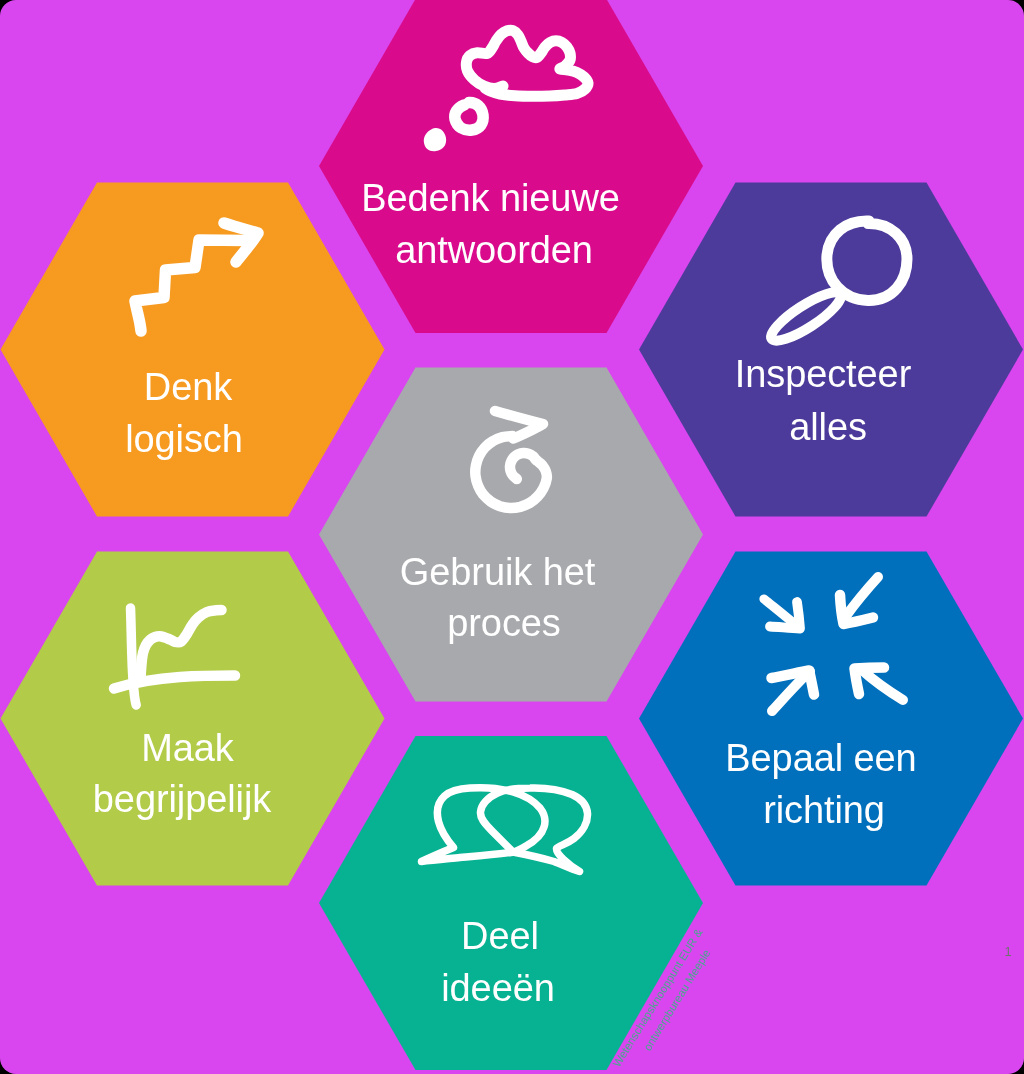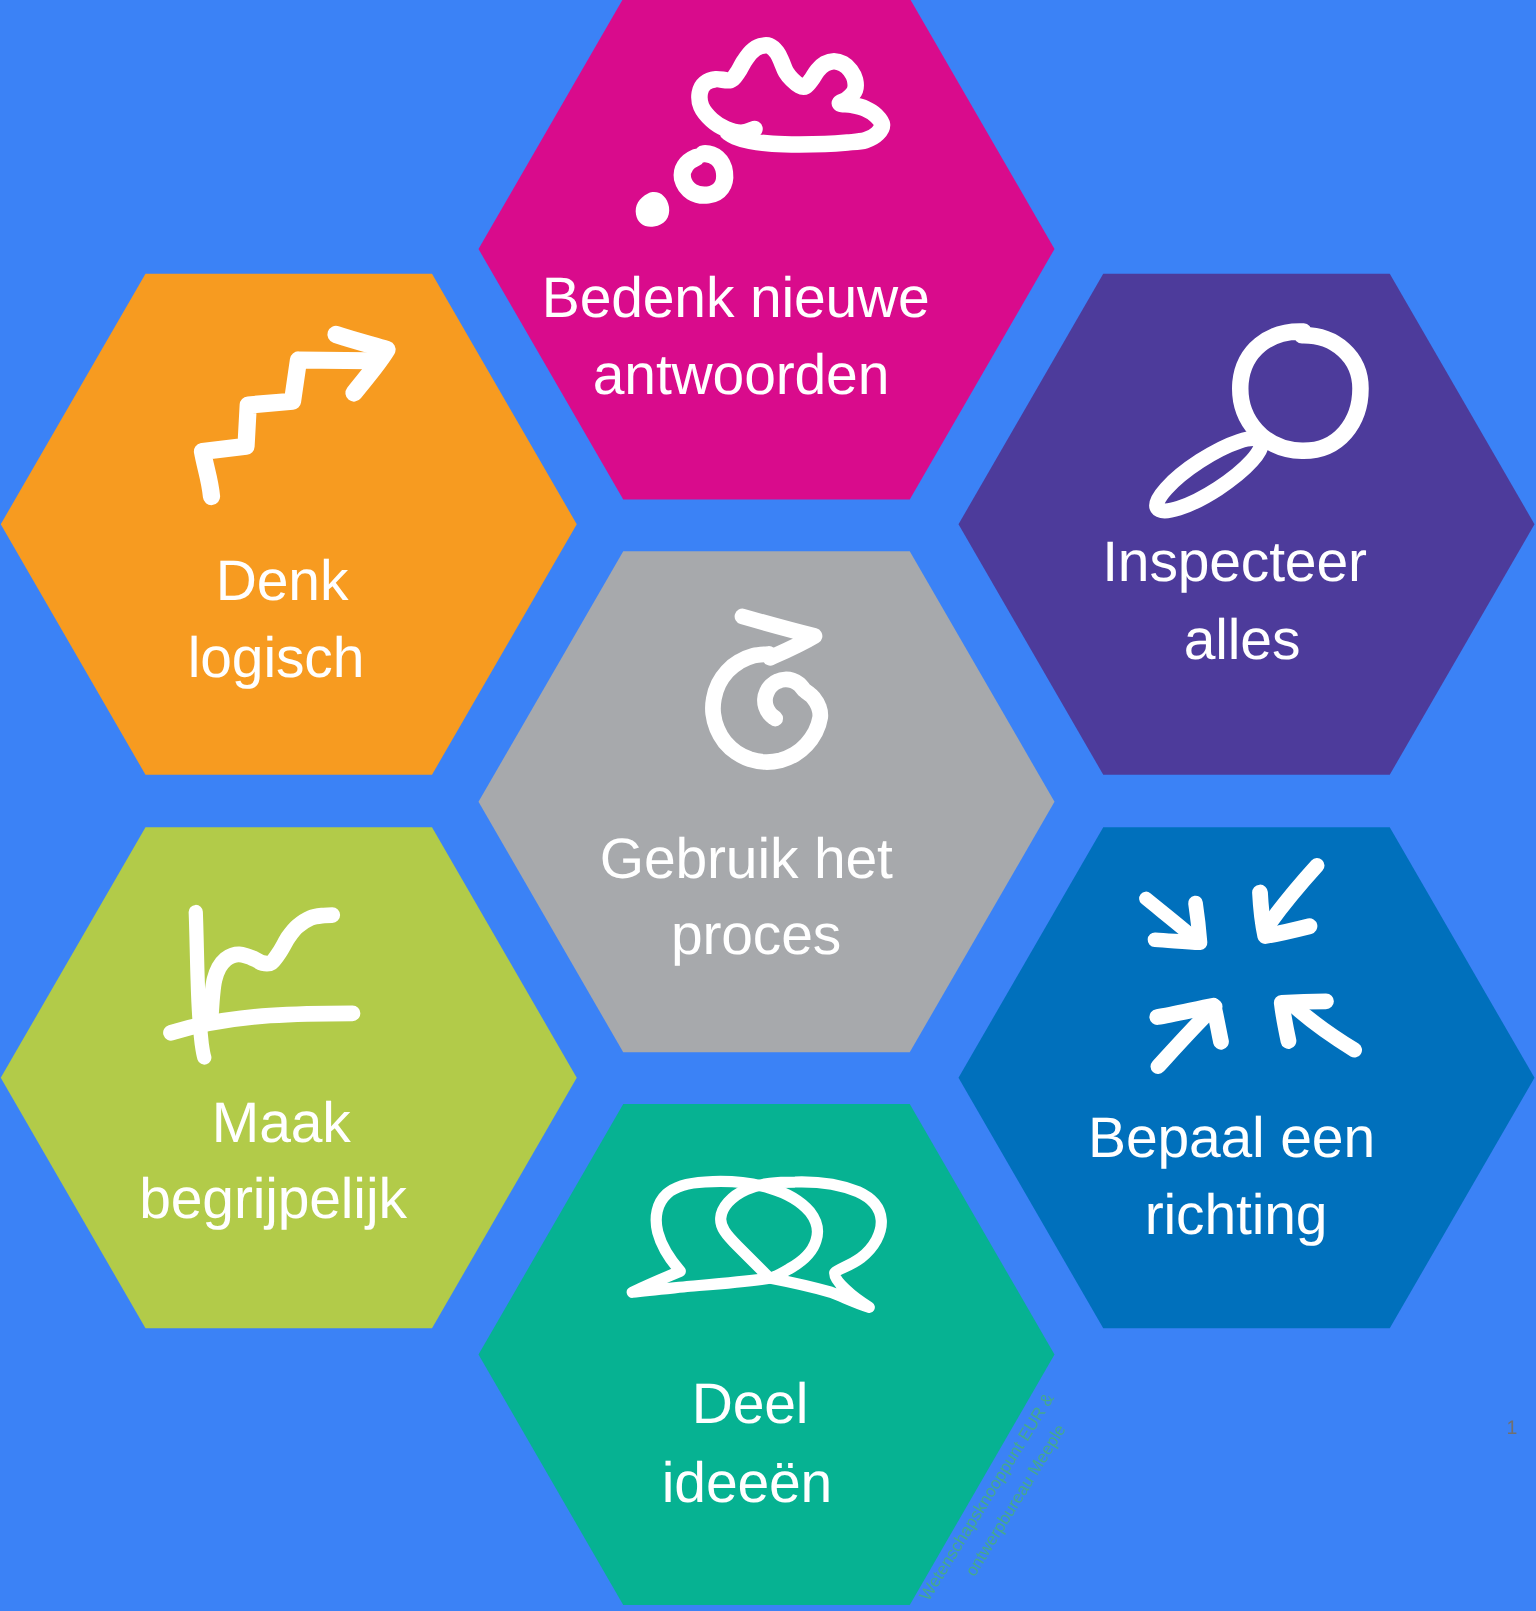--- a/index.html
+++ b/index.html
@@ -1,17 +1,17 @@
 <!DOCTYPE html>
 <html><head>
 <meta charset="utf-8">
 <title>Hexagon process diagram</title>
 <style>
   html,body{margin:0;padding:0;background:#000;}
-  #stage{position:relative;width:1024px;height:1074px;background:#3b82f6;overflow:hidden;}
+  #stage{position:relative;width:1024px;height:1074px;background:#d946ef;overflow:hidden;border-radius:16px;}
   svg.root{position:absolute;left:0;top:0;width:1024px;height:1074px;display:block;}
   .hexlabel{fill:#ffffff;font-size:38px;font-family:"Liberation Sans",sans-serif;
             text-anchor:middle;letter-spacing:-0.1px;}
   .credit{fill:#46a98c;font-size:11.4px;font-family:"Liberation Sans",sans-serif;}
   .pageno{fill:#707070;font-size:13px;font-family:"Liberation Sans",sans-serif;}
   .ink{fill:#ffffff;}
 </style>
 </head>
 <body>
 

